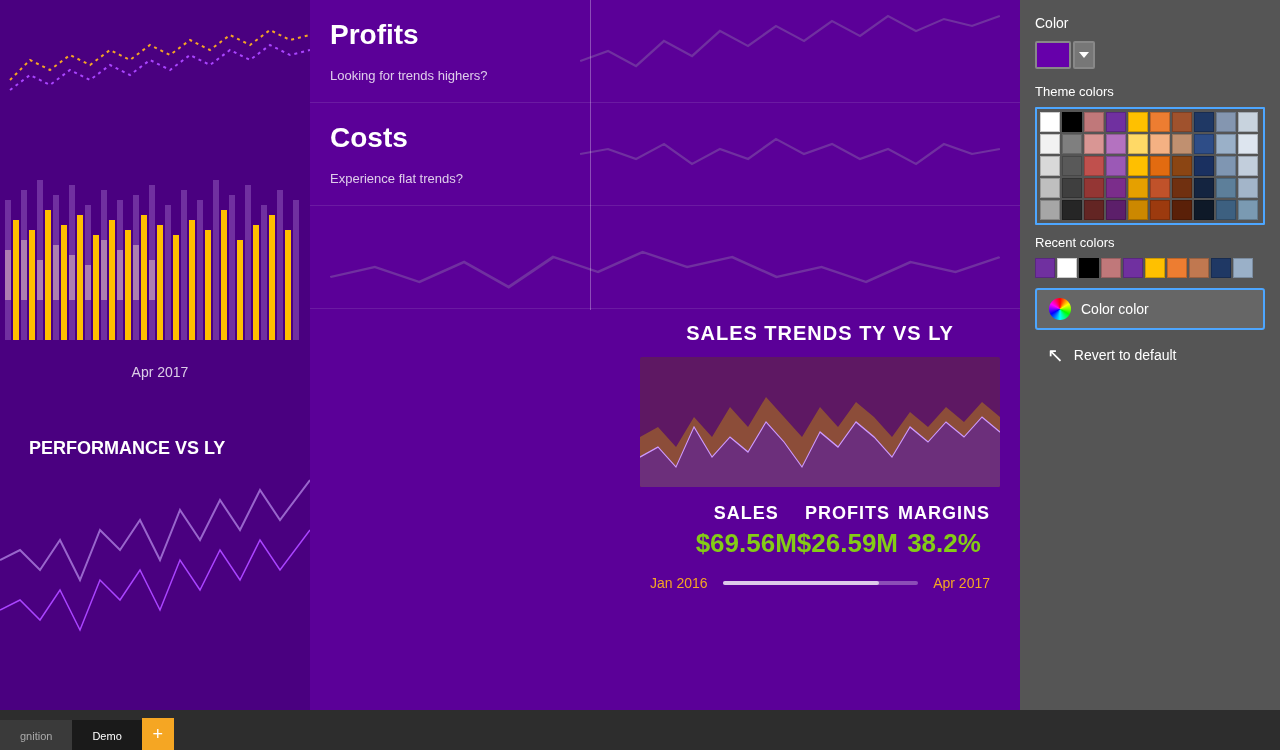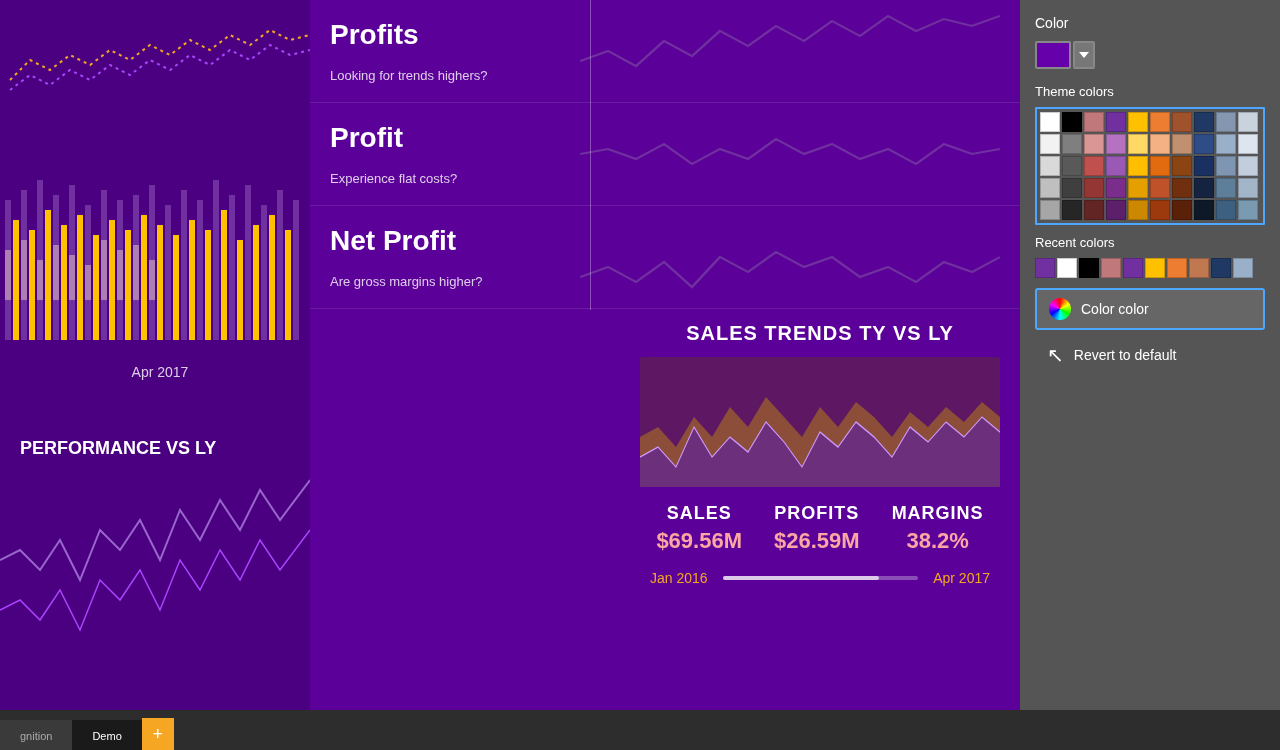--- a/index.html
+++ b/index.html
@@ -44,21 +44,21 @@
       height: 170px;
     }
 
     .performance-label {
       position: absolute;
       top: 430px;
       left: 0;
       color: white;
       font-weight: bold;
       font-size: 18px;
-      padding: 8px 20px;
+      padding: 8px 29px;
     }
 
     .line-chart-bottom {
       position: absolute;
       top: 460px;
       left: 0;
       width: 310px;
       height: 210px;
     }
 
@@ -152,39 +152,38 @@
       margin: 0 20px;
       height: 130px;
       background: rgba(100, 60, 20, 0.4);
       border-radius: 2px;
       position: relative;
       overflow: hidden;
     }
 
     .stats-row {
       display: flex;
-      justify-content: center;
+      justify-content: flex-end;
       padding: 16px 30px 8px;
-      gap: 32px;
     }
 
     .stat-item {
       text-align: center;
     }
 
     .stat-label {
       color: white;
       font-size: 18px;
       font-weight: bold;
       letter-spacing: 1px;
     }
 
     .stat-value {
-      color: #fca5a5;
-      font-size: 22px;
+      color: #84cc16;
+      font-size: 26px;
       font-weight: bold;
       margin-top: 4px;
     }
 
     .date-range {
       display: flex;
       justify-content: space-between;
       align-items: center;
       padding: 8px 30px;
     }
@@ -453,33 +452,29 @@
             <div class="trend-title">Profits</div>
             <div class="trend-subtitle">Looking for trends highers?</div>
           </div>
           <svg class="trend-chart" viewBox="0 0 300 80" preserveAspectRatio="none">
             <polyline points="0,50 20,40 40,55 60,30 80,45 100,20 120,35 140,15 160,30 180,10 200,25 220,5 240,20 260,8 280,15 300,5" fill="none" stroke="#7030a0" stroke-width="2"></polyline>
           </svg>
         </div>
 
         <div class="trend-row">
           <div class="trend-info">
-            <div class="trend-title">Profit</div>
-            <div class="trend-subtitle">Experience flat costs?</div>
+            <div class="trend-title">Costs</div>
+            <div class="trend-subtitle">Experience flat trends?</div>
           </div>
           <svg class="trend-chart" viewBox="0 0 300 80" preserveAspectRatio="none">
             <polyline points="0,40 20,35 40,45 60,30 80,50 100,35 120,45 140,25 160,40 180,30 200,45 220,35 240,50 260,30 280,40 300,35" fill="none" stroke="#7030a0" stroke-width="2"></polyline>
           </svg>
         </div>
 
         <div class="trend-row">
-          <div class="trend-info">
-            <div class="trend-title">Net Profit</div>
-            <div class="trend-subtitle">Are gross margins higher?</div>
-          </div>
           <svg class="trend-chart" viewBox="0 0 300 80" preserveAspectRatio="none">
             <polyline points="0,60 20,50 40,65 60,45 80,70 100,40 120,55 140,35 160,50 180,40 200,60 220,50 240,65 260,45 280,55 300,40" fill="none" stroke="#7030a0" stroke-width="2"></polyline>
           </svg>
         </div>
       </div>
 
       <div class="sales-trends">
         <div class="sales-trends-title">SALES TRENDS TY VS LY</div>
 
         <div class="area-chart">

